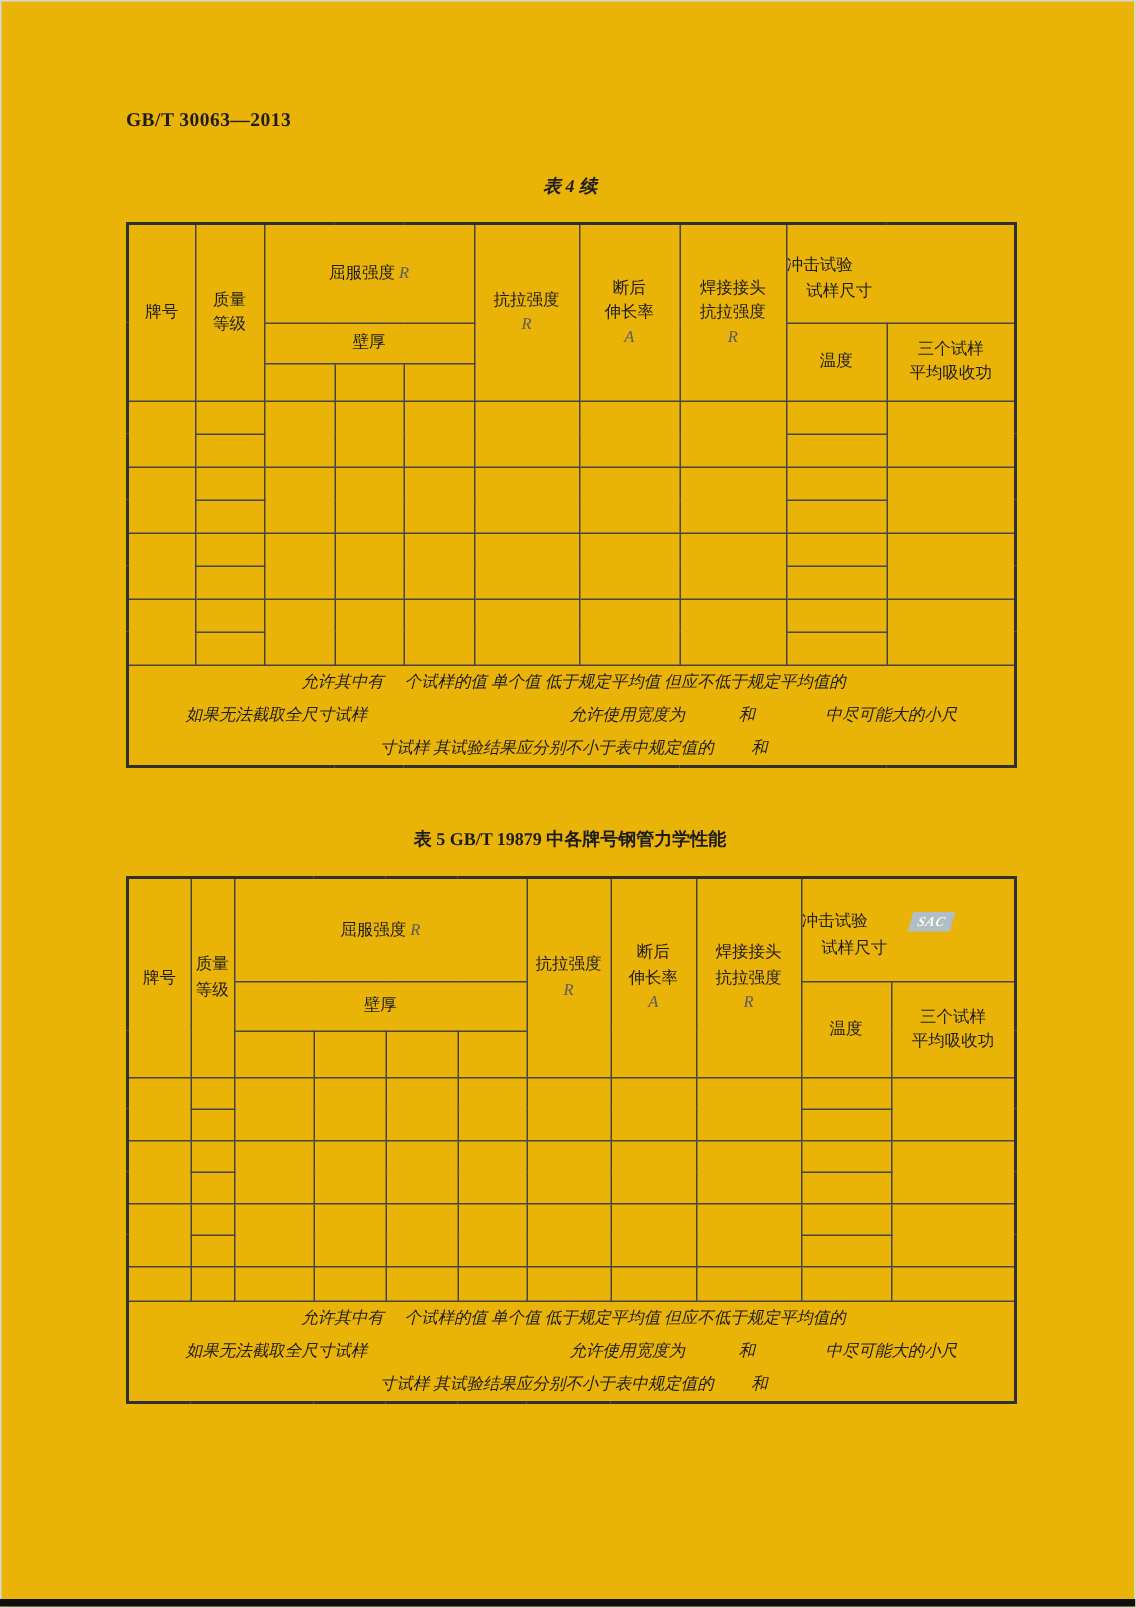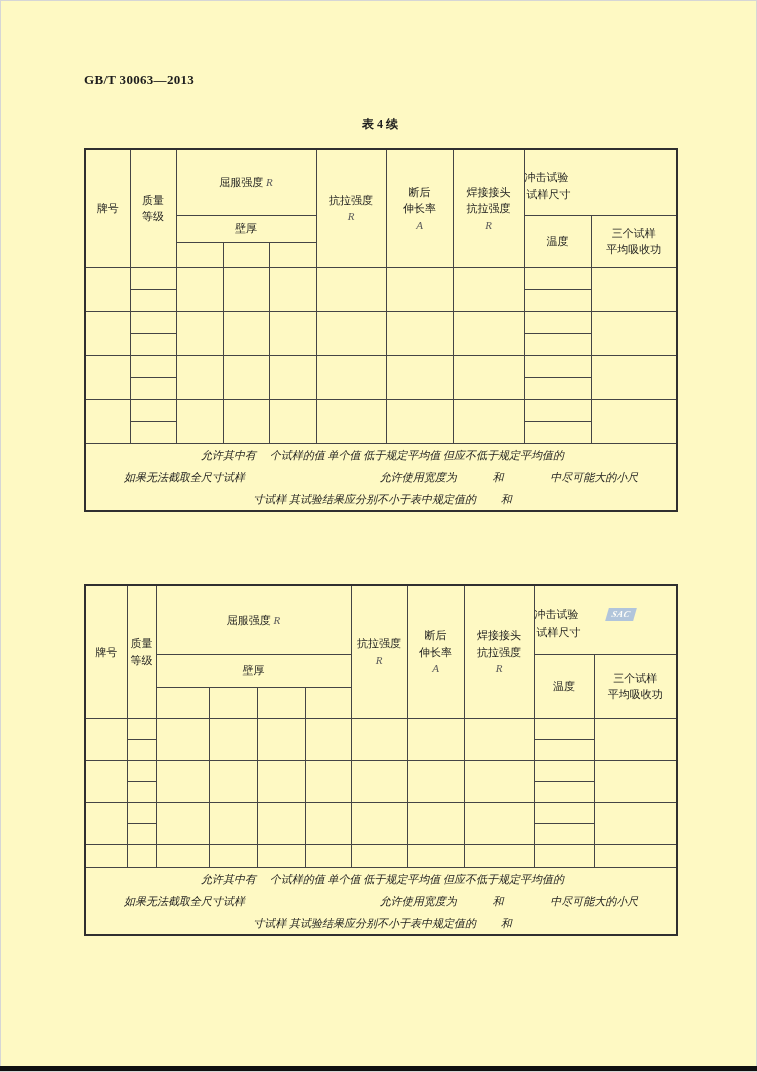--- a/index.html
+++ b/index.html
@@ -1,34 +1,34 @@
 <!DOCTYPE html>
 <html><head>
 <meta charset="utf-8">
 <style>
   html,body{margin:0;padding:0;background:#e8e8e8;}
-  .page{position:relative;width:757px;height:1072px;background:#fef9c3;
+  .page{position:relative;width:757px;height:1072px;background:#eab308;
         font-family:"Liberation Serif","DejaVu Serif",serif;color:#1d1d1d;
         overflow:hidden;box-shadow:inset 0 0 0 1px #d6d6d6;margin:0 auto;}
   .bottom-band{position:absolute;left:0;right:0;bottom:1px;height:5px;background:#101010;}
   .docnum{position:absolute;left:84px;top:72px;font-weight:bold;font-size:13px;letter-spacing:.3px;}
   .tbl-title{position:absolute;left:84px;width:592px;text-align:center;font-weight:bold;font-size:12px;}
-  #t4-title{top:116px;}
+  #t4-title{top:116px;font-style:italic;}
   #t5-title{top:551px;}
   table.grid{position:absolute;left:84px;width:592px;border-collapse:collapse;table-layout:fixed;
              font-size:11px;line-height:1.5;border:2px solid #303030;}
   #table4{top:148px;}
   #table5{top:584px;}
   table.grid td{border:1px solid #454545;padding:0;text-align:center;vertical-align:middle;overflow:hidden;}
   td.split-b{border-bottom-color:#9e9e9e;}
   td.split-t{border-top-color:#9e9e9e;}
   .sym{font-style:italic;font-family:"Liberation Serif","DejaVu Serif",serif;color:#5c5c5c;}
   td.impact{vertical-align:top;position:relative;}
   .impact .l1{margin-top:7px;text-align:left;}
-  .impact .l2{text-align:left;padding-left:2px;margin-top:1px;}
+  .impact .l2{text-align:left;padding-left:13px;margin-top:1px;}
   td.foot{text-align:left;vertical-align:top;padding:6px 6px 0 23px;}
   td.foot div{white-space:pre;line-height:22px;font-size:11px;font-style:italic;}
   .sac{position:absolute;left:72px;top:22px;width:28px;height:13px;background:#a9c0de;
        transform:skewX(-16deg);color:#ffffff;font:italic bold 9px "Liberation Serif",serif;
        line-height:13px;text-align:center;letter-spacing:.5px;opacity:.9;display:block;}
   
   #table4 tr.h1{height:66px;} #table4 tr.h2{height:27px;} #table4 tr.h3{height:25px;}
   #table4 tr.b{height:22px;}  #table4 tr.fn{height:64px;}
   #table5 tr.h1{height:69px;} #table5 tr.h2{height:33px;} #table5 tr.h3{height:31px;}
   #table5 tr.b{height:21px;}  #table5 tr.s{height:23px;}  #table5 tr.fn{height:64px;}
@@ -170,20 +170,21 @@
     <tr class="fn">
       <td colspan="10" class="foot">
         <div> 允许其中有　 个试样的值 单个值 低于规定平均值 但应不低于规定平均值的</div>
         <div>如果无法截取全尺寸试样　　　　　　　　　　　　 允许使用宽度为　　　 和　　　　 中尽可能大的小尺</div>
         <div> 寸试样 其试验结果应分别不小于表中规定值的　　 和</div>
       </td>
     </tr>
   </tbody>
     </table>
 
+  <div class="tbl-title" id="t5-title">表 5  GB/T 19879 中各牌号钢管力学性能</div>
 
   <table class="grid" id="table5">
     <colgroup>
       <col style="width:42px">
         <col style="width:29px">
         <col style="width:53px">
         <col style="width:48px">
         <col style="width:48px">
         <col style="width:46px">
       <col style="width:56px">

